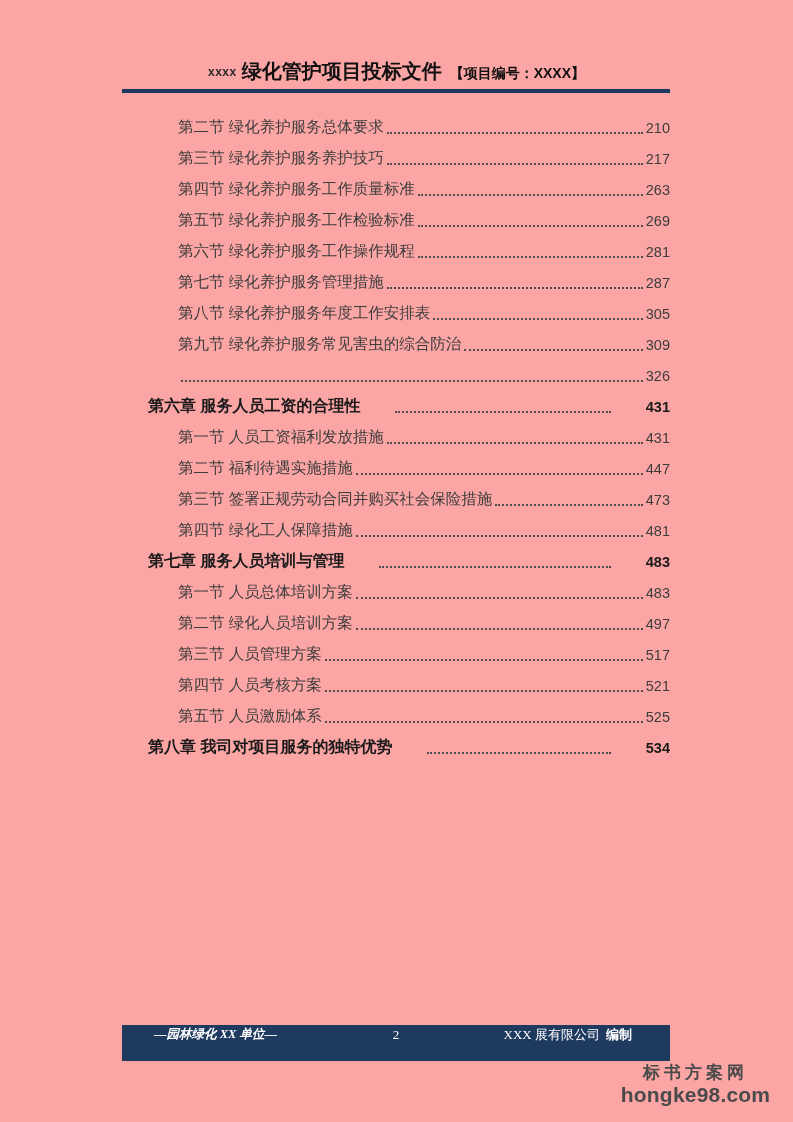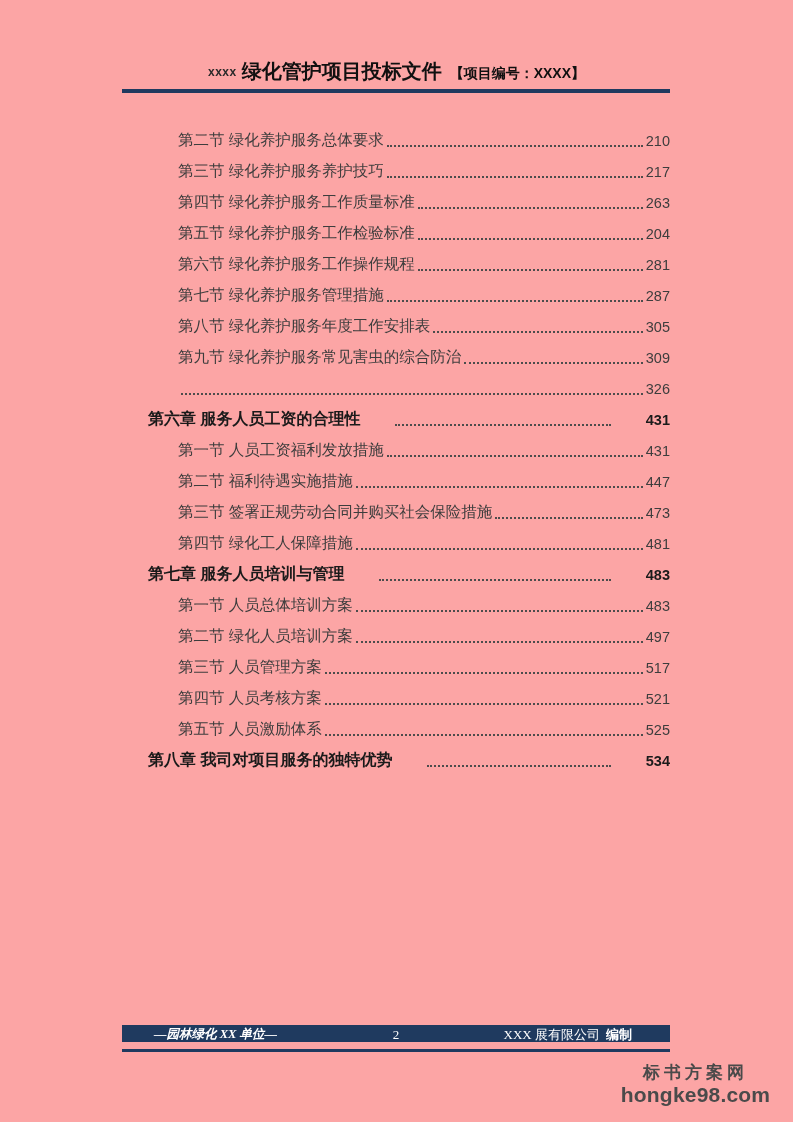--- a/index.html
+++ b/index.html
@@ -41,21 +41,21 @@
   .header-rule {
     position: absolute;
     top: 89px; left: 122px;
     width: 548px; height: 4px;
     background: #1f3a5f;
   }
 
   
   .toc {
     position: absolute;
-    top: 125px; left: 122px;
+    top: 112px; left: 122px;
     width: 548px;
   }
   .toc-row {
     display: flex;
     align-items: center;
     height: 31px;
   }
   .toc-row.section { padding-left: 56px; }
   .toc-row.chapter { padding-left: 26px; gap: 32px; }
   .toc-label {
@@ -82,21 +82,21 @@
   }
   .toc-row.chapter .toc-page {
     font-weight: bold;
     color: #1a1a1a;
   }
 
   
   .footer-bar {
     position: absolute;
     top: 1025px; left: 122px;
-    width: 548px; height: 17px;
+    width: 548px; height: 36px;
     background: #1f3a5f;
     color: #ffffff;
   }
   .footer-left {
     position: absolute;
     left: 32px; top: 0;
     line-height: 19px;
     font-size: 12.5px;
     font-weight: bold;
     font-style: italic;
@@ -171,21 +171,21 @@
       <span class="toc-page">217</span>
     </div>
       <div class="toc-row section">
       <span class="toc-label">第四节 绿化养护服务工作质量标准</span>
       <span class="toc-leader"></span>
       <span class="toc-page">263</span>
     </div>
       <div class="toc-row section">
       <span class="toc-label">第五节 绿化养护服务工作检验标准</span>
       <span class="toc-leader"></span>
-      <span class="toc-page">204</span>
+      <span class="toc-page">269</span>
     </div>
       <div class="toc-row section">
       <span class="toc-label">第六节 绿化养护服务工作操作规程</span>
       <span class="toc-leader"></span>
       <span class="toc-page">281</span>
     </div>
       <div class="toc-row section">
       <span class="toc-label">第七节 绿化养护服务管理措施</span>
       <span class="toc-leader"></span>
       <span class="toc-page">287</span>

